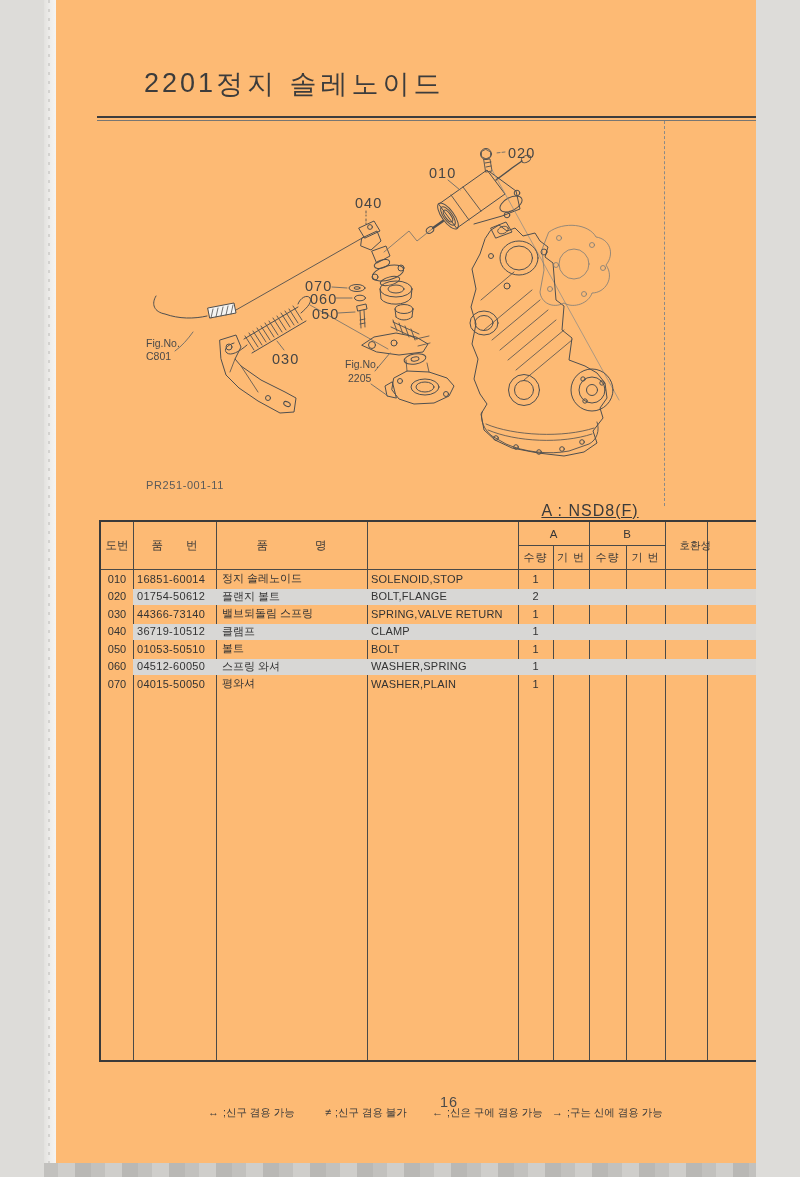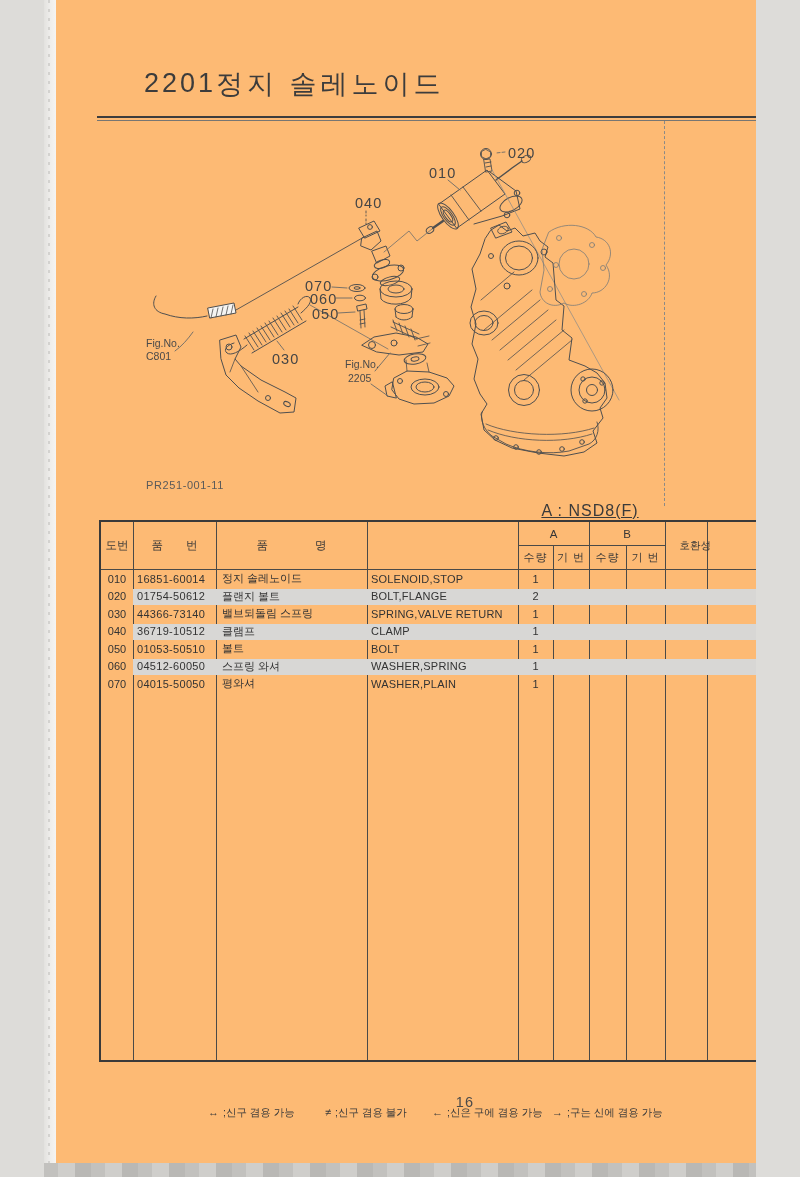--- a/index.html
+++ b/index.html
@@ -44,21 +44,21 @@
   .prow span{position:relative;z-index:1;display:block;white-space:nowrap;overflow:hidden;}
   .c-idx{width:32px;text-align:center;}
   .c-pno{width:83px;padding-left:4px;letter-spacing:.3px;}
   .c-ko{width:151px;padding-left:6px;}
   .c-en{width:151px;padding-left:4px;letter-spacing:.2px;}
   .c-qa{width:35px;text-align:center;}
   .c-sa{width:36px;}.c-qb{width:37px;}.c-sb{width:39px;}.c-cm{width:42px;}.c-bg{width:102px;}
   
   .legend-item{position:absolute;top:1062px;font-size:10.5px;color:#3a3a3a;white-space:nowrap;margin-top:44px;}
   .legend-item .sym{margin-right:4px;font-size:11px;}
-  .page-num{position:absolute;left:380px;top:1094px;width:50px;text-align:right;font-size:14.5px;color:#4a4a4a;letter-spacing:1px;}
+  .page-num{position:absolute;left:380px;top:1094px;width:50px;text-align:center;font-size:14.5px;color:#4a4a4a;letter-spacing:1px;}
   svg text{font-family:"Liberation Sans","DejaVu Sans",sans-serif;}
   .callout{font-size:14.5px;fill:#454545;letter-spacing:1px;}
   .figref{font-size:10.5px;fill:#4a4a4a;}
 </style>
 </head>
 <body>
 
 <div id="page">
   <div class="bind-edge"></div>
   <div class="bind-dots"></div>

